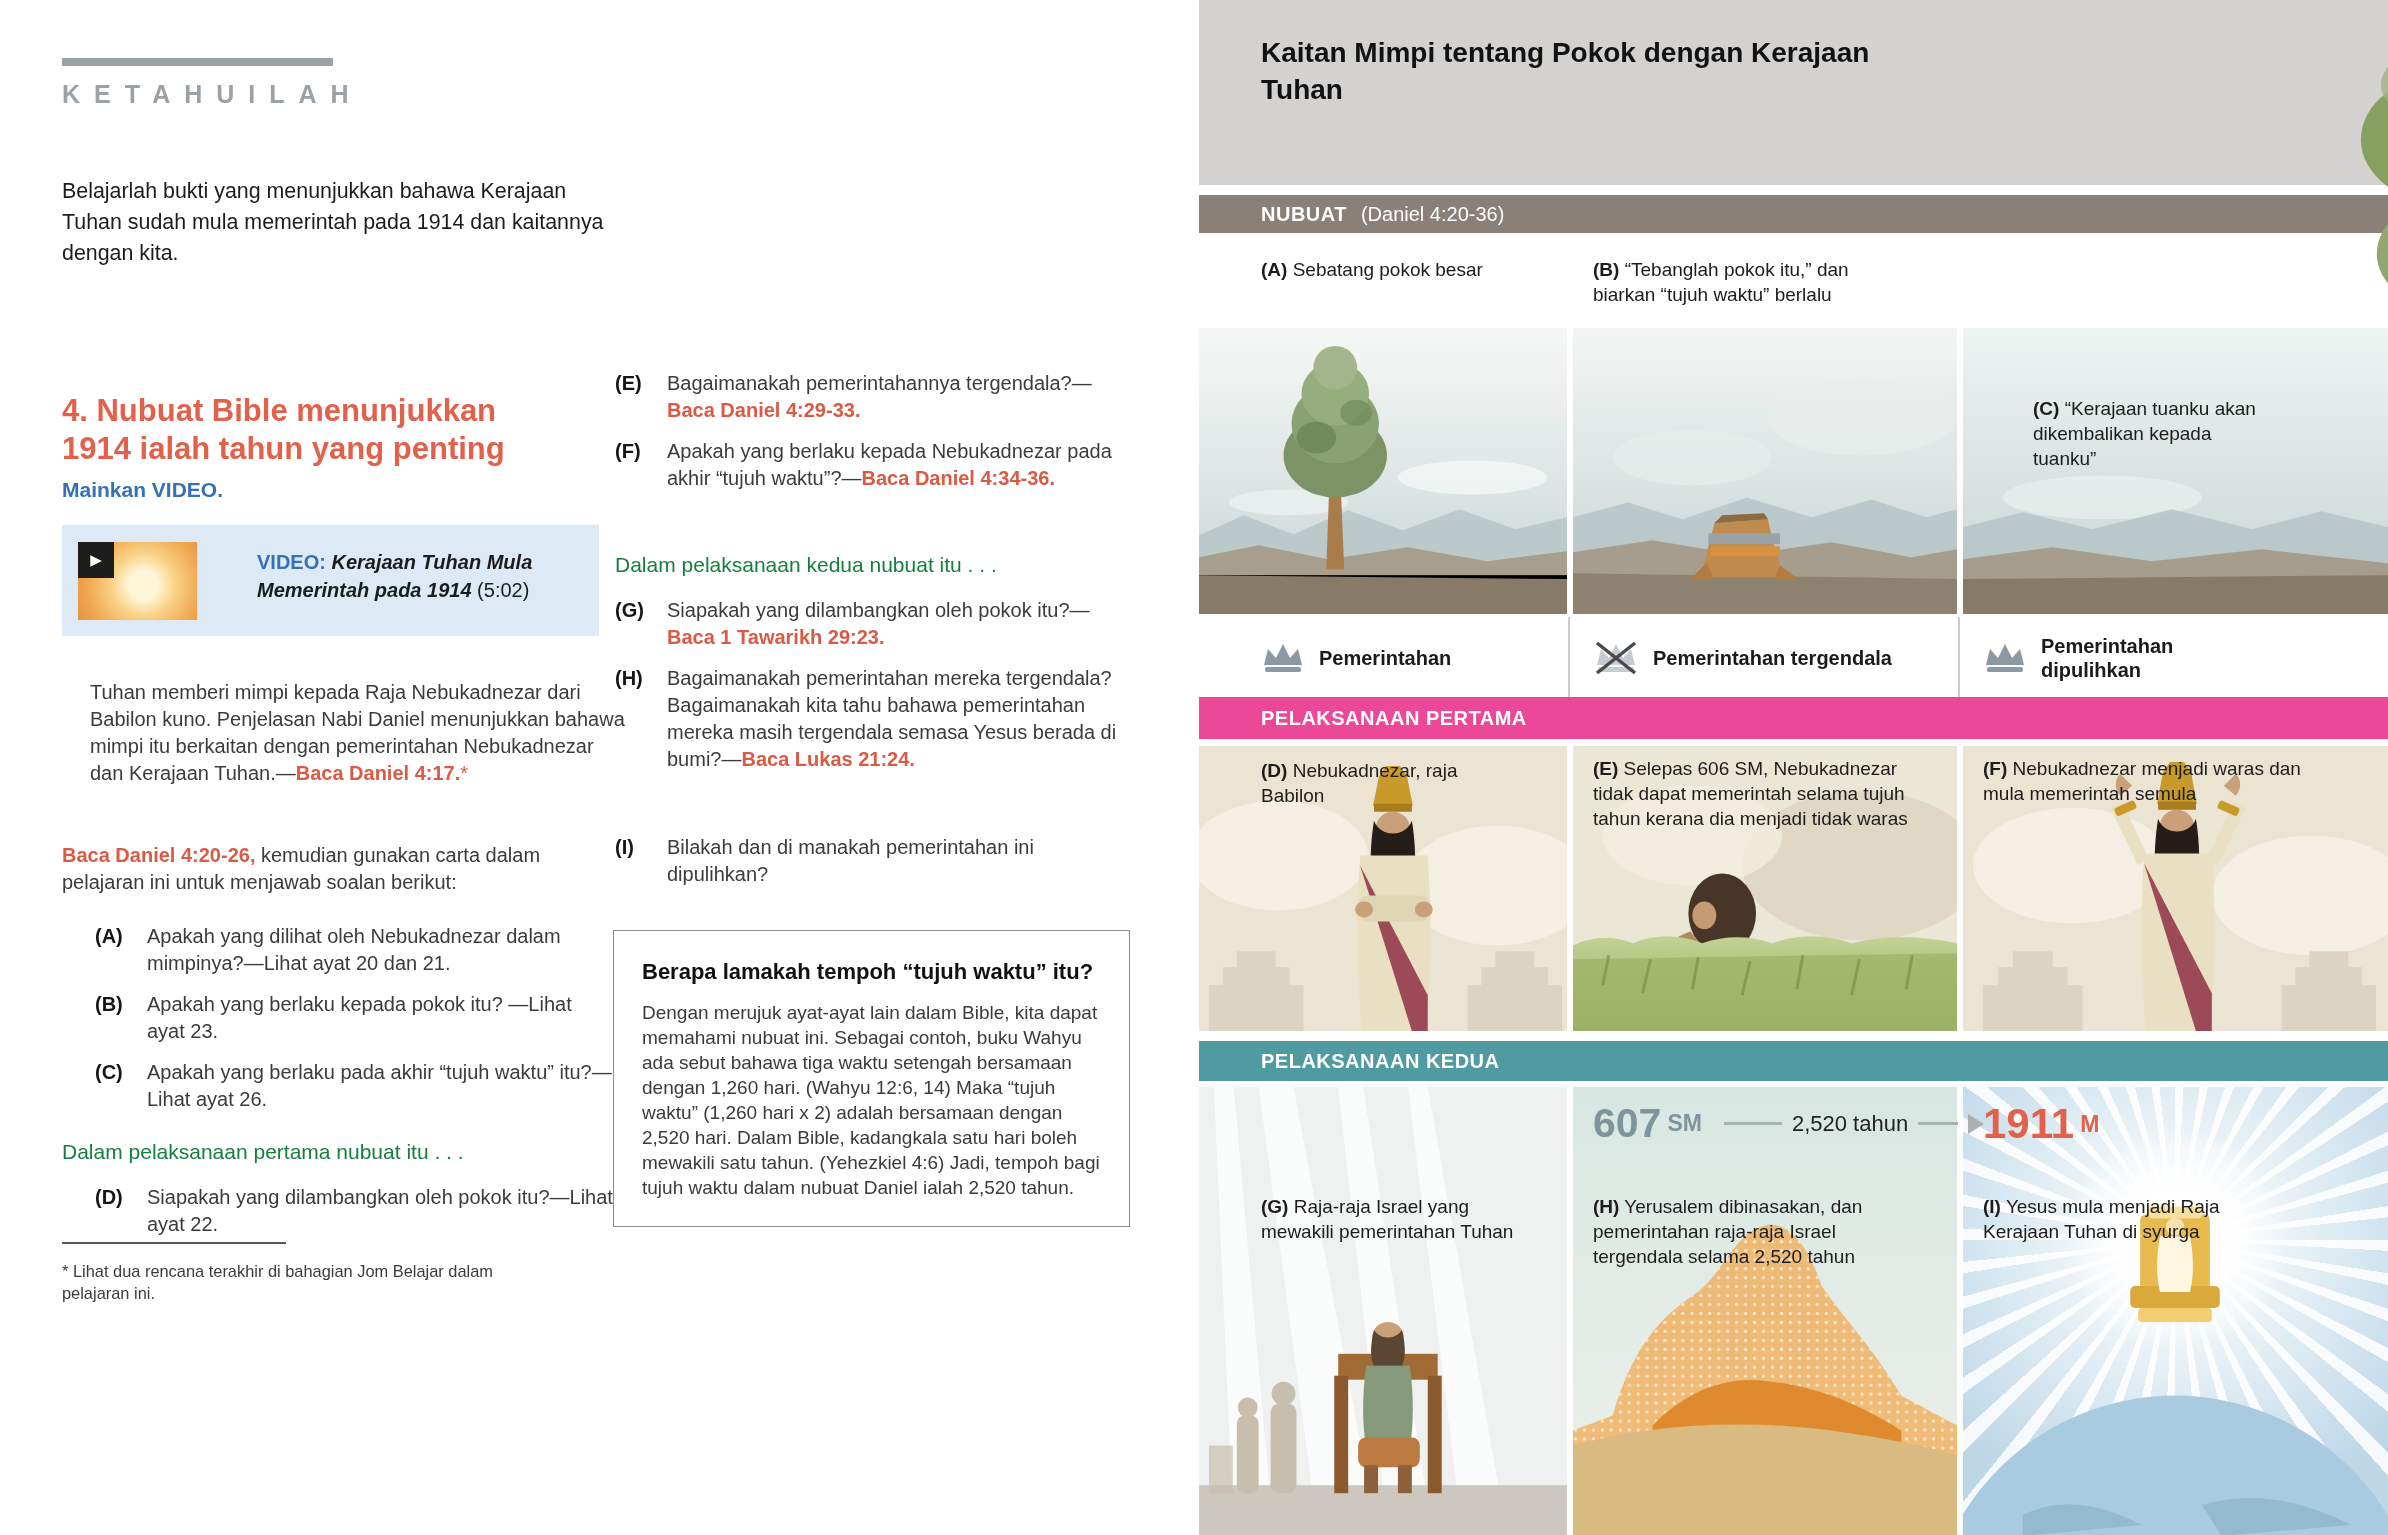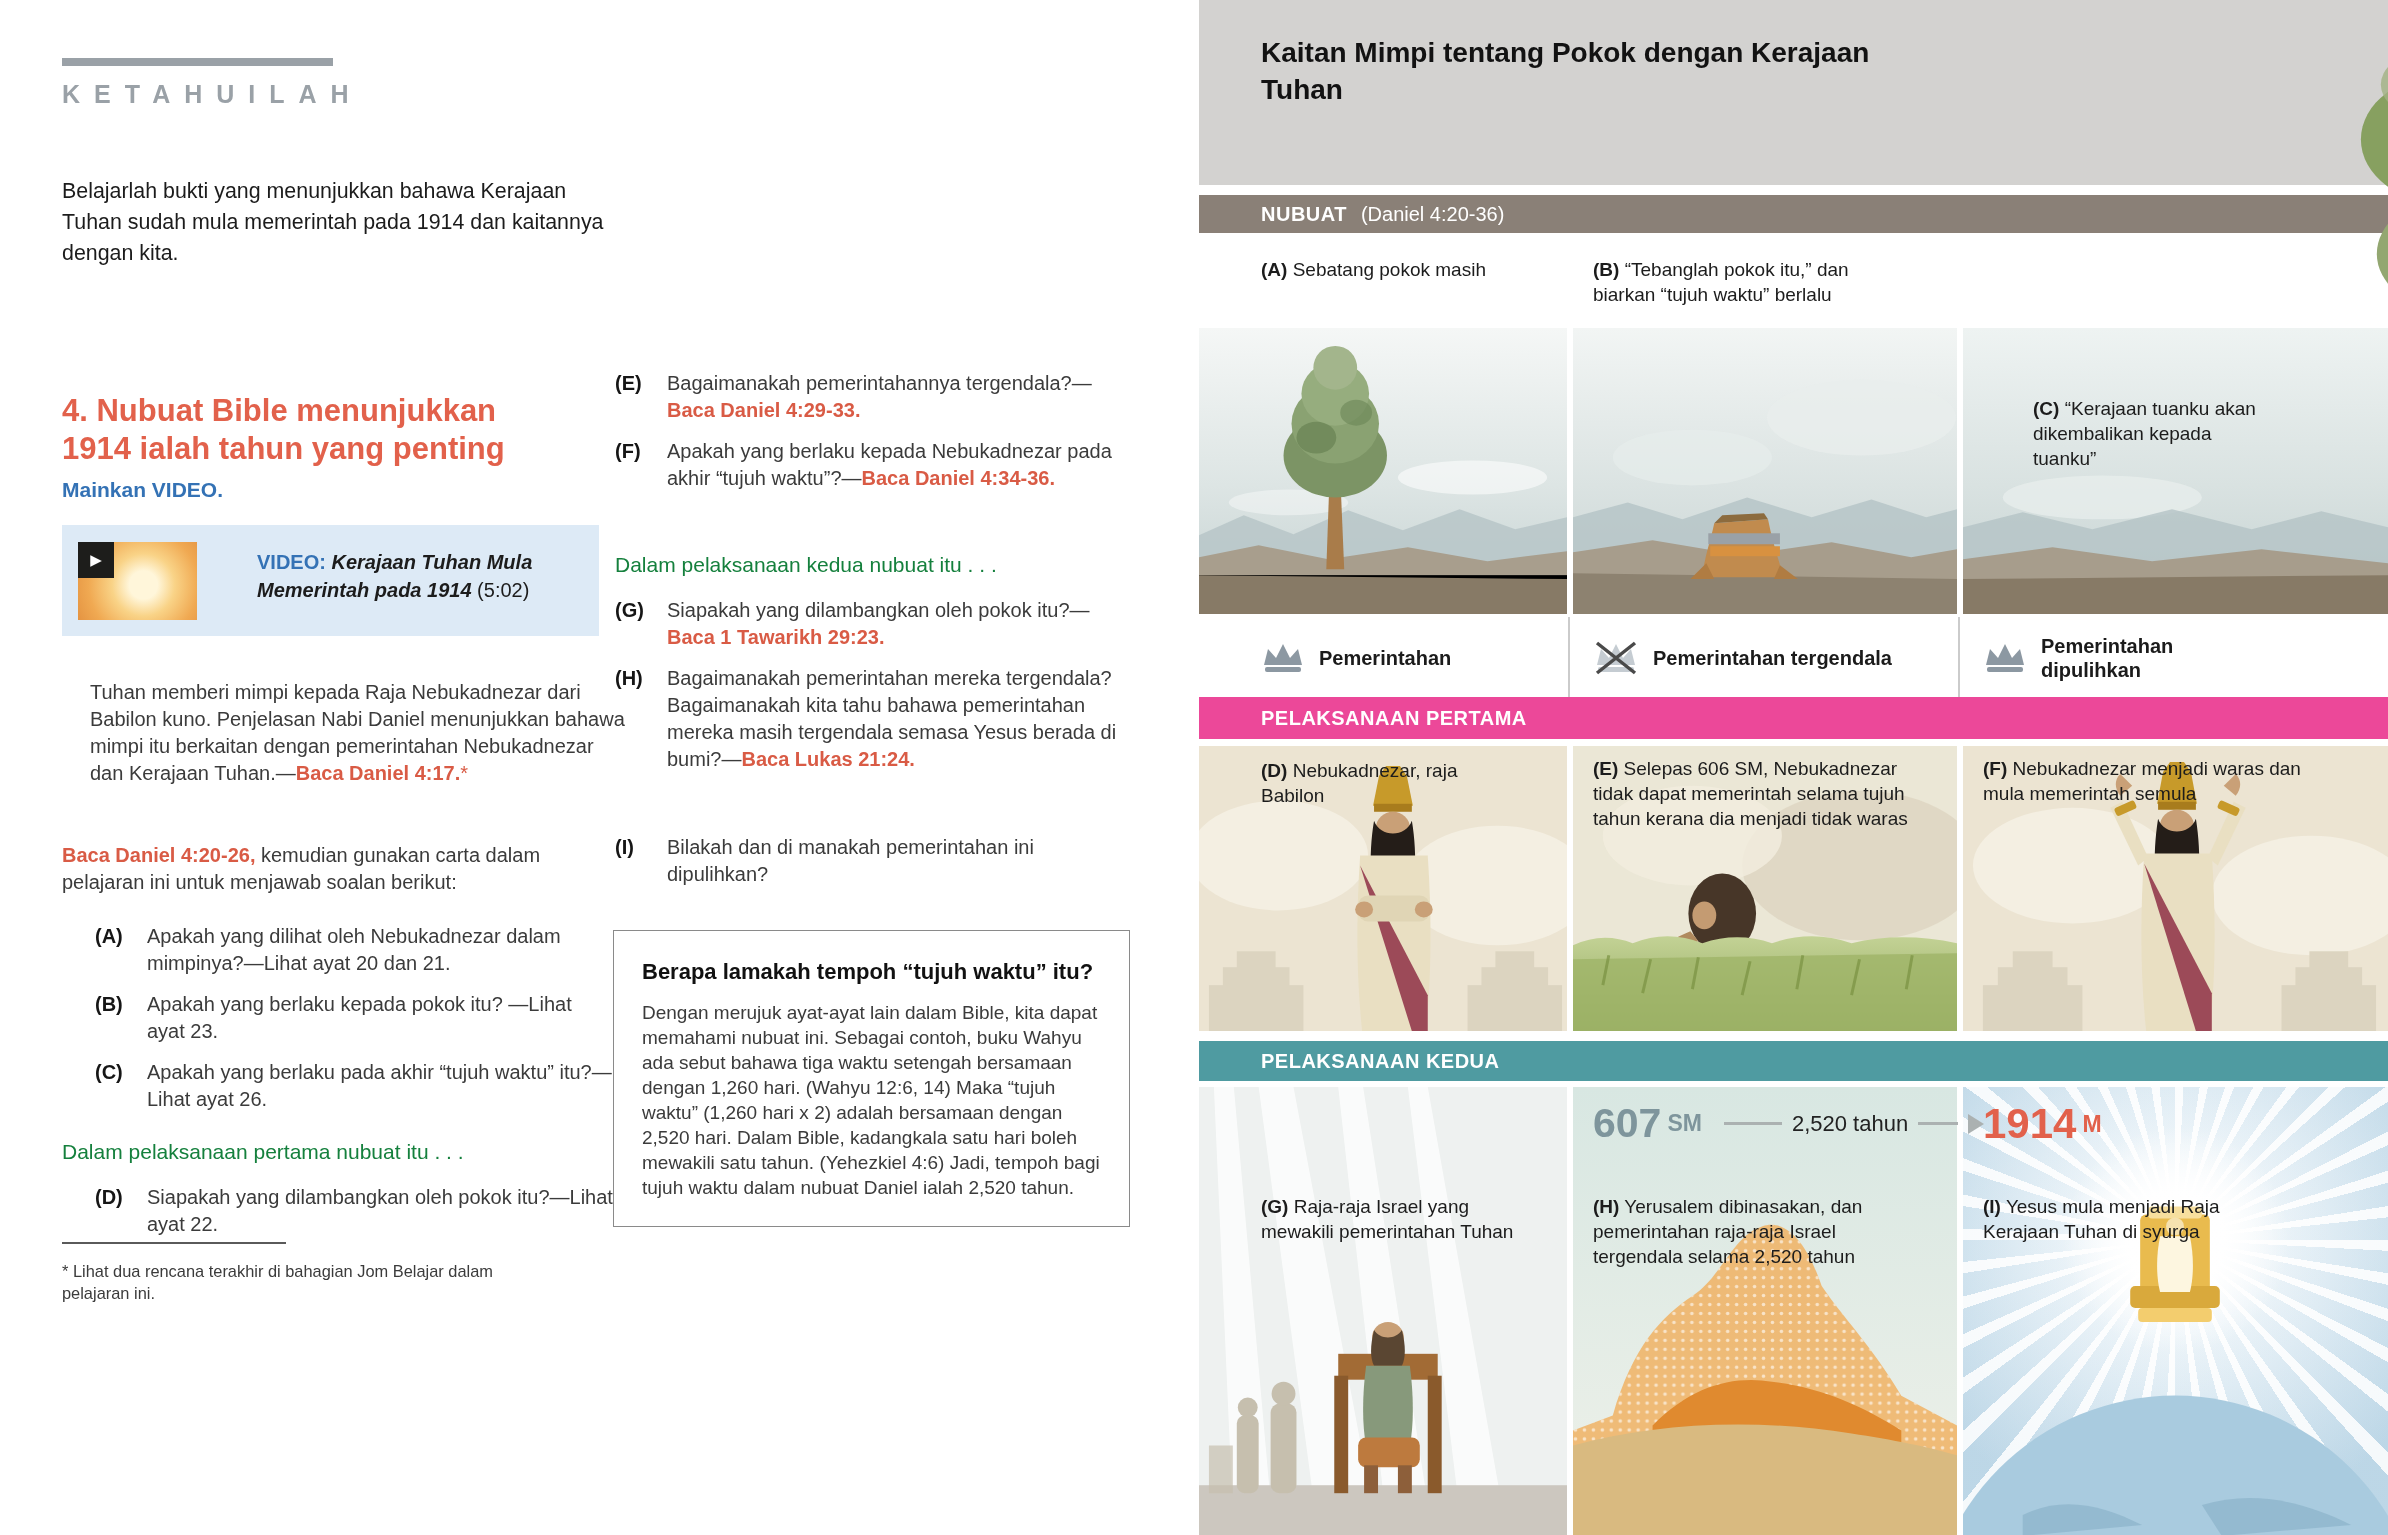--- a/index.html
+++ b/index.html
@@ -147,21 +147,21 @@
 
     <div class="panel-title-block">
       <div class="panel-title">Kaitan Mimpi tentang Pokok dengan Kerajaan Tuhan</div>
     </div>
 
     <div class="bar bar-nubuat">
       <div class="bar-inner"><span>NUBUAT</span><span class="bar-ref">(Daniel 4:20-36)</span></div>
     </div>
 
     <div class="cap" style="left:62px;top:257px;width:289px;">
-      <span class="cap-letter">(A)</span> <span>Sebatang pokok masih</span>
+      <span class="cap-letter">(A)</span> <span>Sebatang pokok besar</span>
     </div>
     <div class="cap" style="left:394px;top:257px;width:308px;">
       <span class="cap-letter">(B)</span> <span>“Tebanglah pokok itu,” dan biarkan “tujuh waktu” berlalu</span>
     </div>
 
     <div class="img r1 c1">
       <svg width="368" height="286" viewBox="0 0 370 287" preserveAspectRatio="none">
         <defs>
           <linearGradient id="skyA" x1="0" y1="0" x2="0" y2="1">
             <stop offset="0" stop-color="#f5f7f6"></stop>
@@ -451,21 +451,21 @@
 
     <div class="timeline">
       <span class="year-start">607</span>
       <span class="era era-start">SM</span>
       <span class="tl-line" style="width:58px;margin-left:22px;"></span>
       <span class="tl-label">2,520 tahun</span>
       <span class="tl-line" style="width:40px;"></span>
       <span class="tl-arrowhead"></span>
     </div>
     <div class="year-end-wrap">
-      <span class="year-end">1914</span>
+      <span class="year-end">1911</span>
       <span class="era era-end">M</span>
     </div>
 
     <div class="cap" style="left:62px;top:1194px;width:279px;">
       <span class="cap-letter">(G)</span> <span>Raja-raja Israel yang mewakili pemerintahan Tuhan</span>
     </div>
     <div class="cap" style="left:394px;top:1194px;width:328px;">
       <span class="cap-letter">(H)</span> <span>Yerusalem dibinasakan, dan pemerintahan raja-raja Israel tergendala selama 2,520 tahun</span>
     </div>
     <div class="cap" style="left:784px;top:1194px;width:239px;">

